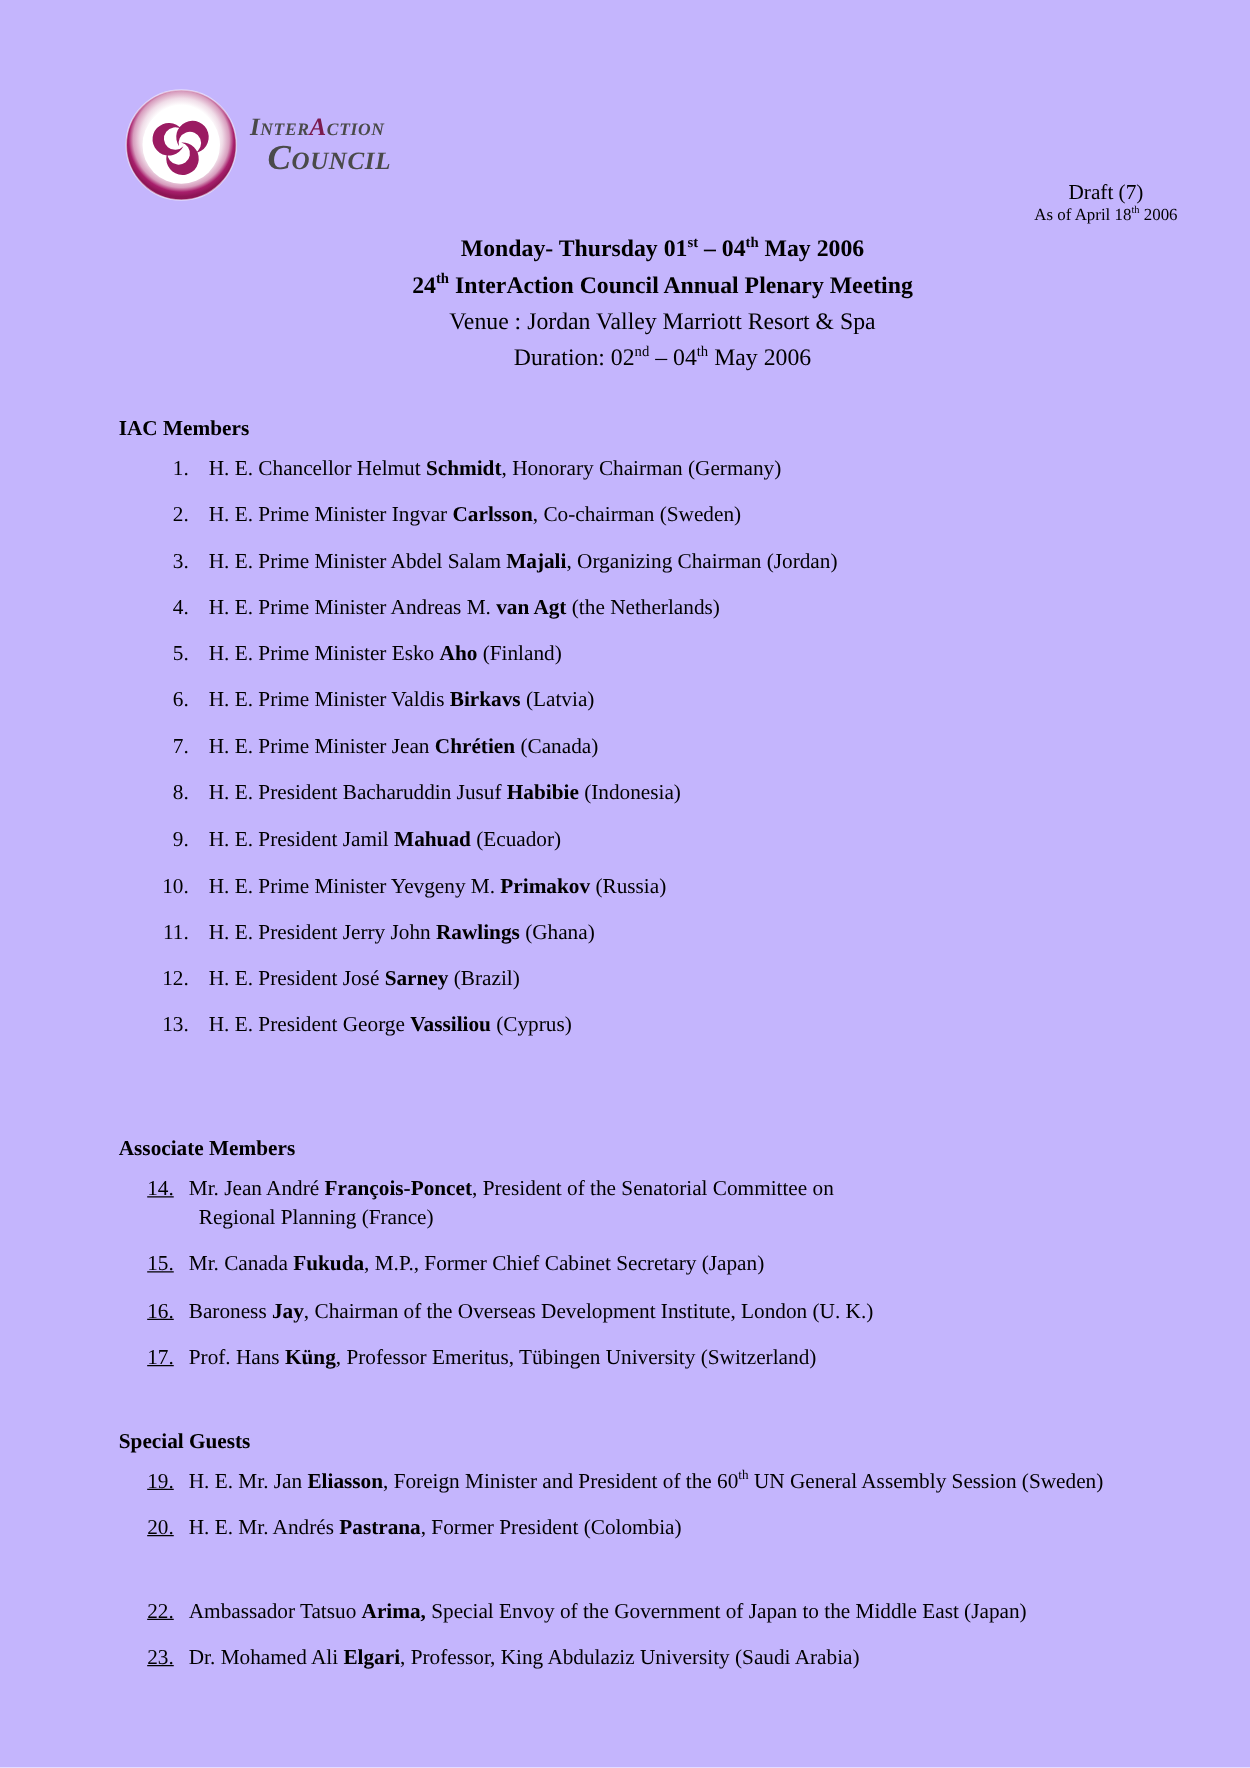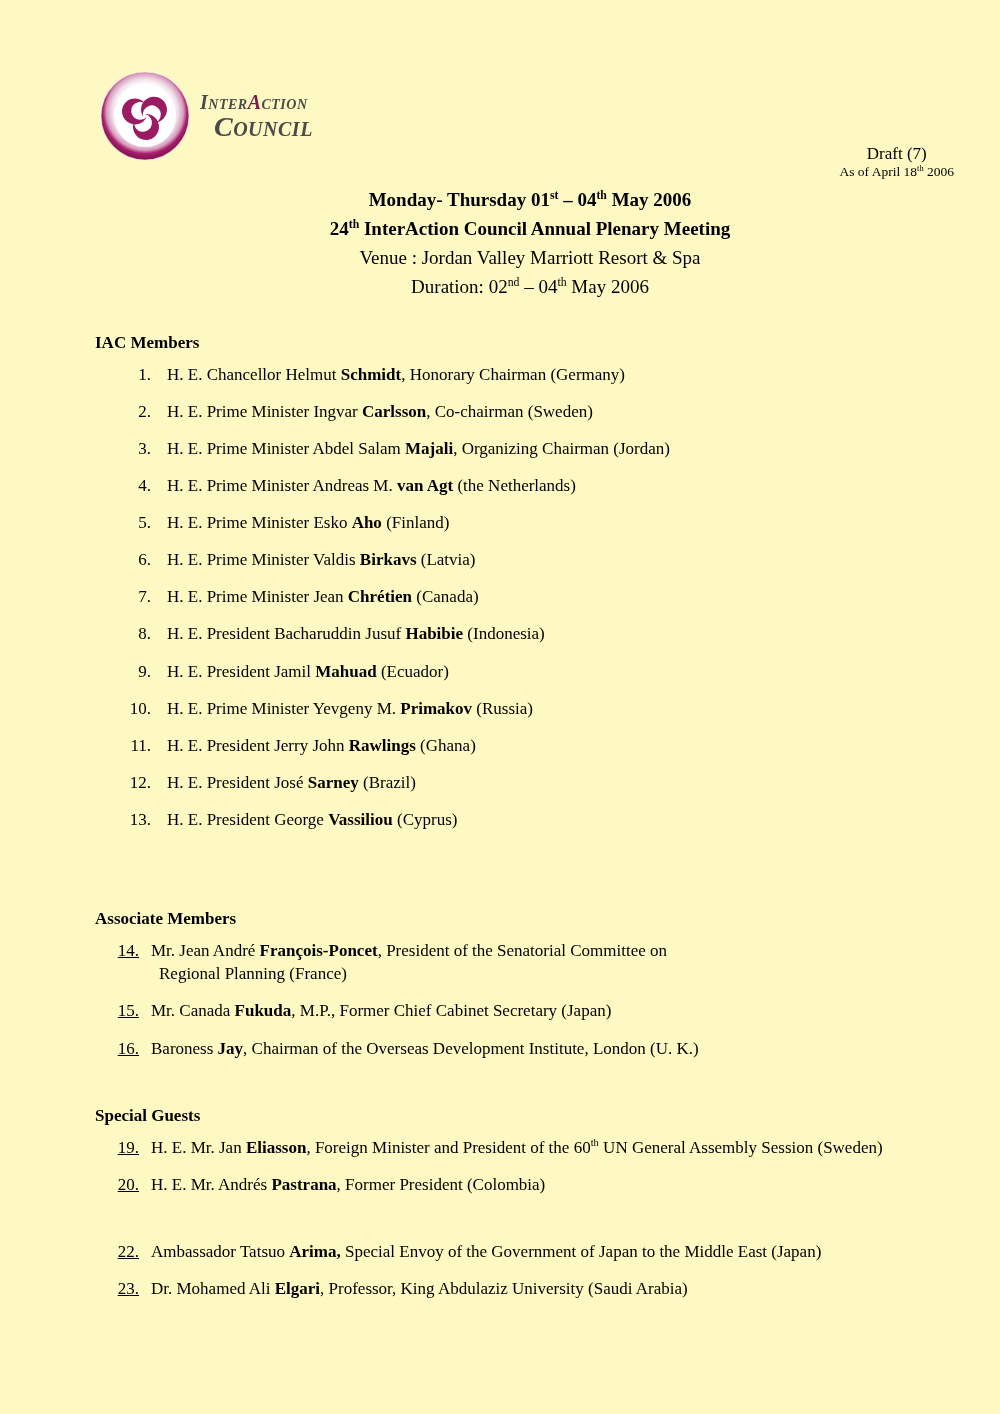--- a/index.html
+++ b/index.html
@@ -12,21 +12,21 @@
     height: 1414px;
     position: relative;
     font-family: "Liberation Serif", "DejaVu Serif", serif;
     color: #000000;
     overflow: hidden;
   }
 
   .page {
     position: absolute;
     inset: 0;
-    background: #fef9c3;
+    background: #c4b5fd;
   }
 
   
   .logo-block {
     position: absolute;
     left: 100px;
     top: 70px;
     height: 92px;
     display: flex;
     align-items: center;
@@ -59,21 +59,21 @@
     letter-spacing: 0.5px;
     font-variant: small-caps;
     margin-left: 14px;
     margin-top: 1px;
   }
   .lw-accent { color: #7b1a4d; }
 
   
   .draft-block {
     position: absolute;
-    right: 46px;
+    right: 58px;
     top: 144px;
     text-align: center;
     line-height: 1.18;
   }
   .draft-title { font-size: 17px; display: block; }
   .draft-sub   { font-size: 13.5px; display: block; }
 
   
   .content {
     position: absolute;
@@ -258,20 +258,24 @@
           <span class="cont">Regional Planning (France)</span>
         </li>
         <li>
           <span class="pnum">15.</span>
           <span class="ptxt"><span>Mr. Canada </span><b>Fukuda</b><span>, M.P., Former Chief Cabinet Secretary (Japan)</span></span>
         </li>
         <li>
           <span class="pnum">16.</span>
           <span class="ptxt"><span>Baroness </span><b>Jay</b><span>, Chairman of the Overseas Development Institute, London (U. K.)</span></span>
         </li>
+        <li>
+          <span class="pnum">17.</span>
+          <span class="ptxt"><span>Prof. Hans </span><b>Küng</b><span>, Professor Emeritus, Tübingen University (Switzerland)</span></span>
+        </li>
       </ol>
 
     <div class="sp-after-assoc"></div>
 
     <div class="section-head">Special Guests</div>
     <div class="sp-head-to-list"></div>
     <ol class="plist g-assoc" id="list-special-1">
         <li>
           <span class="pnum">19.</span>
           <span class="ptxt"><span>H. E. Mr. Jan </span><b>Eliasson</b><span>, Foreign Minister and President of the 60</span><sup>th</sup><span> UN General Assembly Session (Sweden)</span></span>

